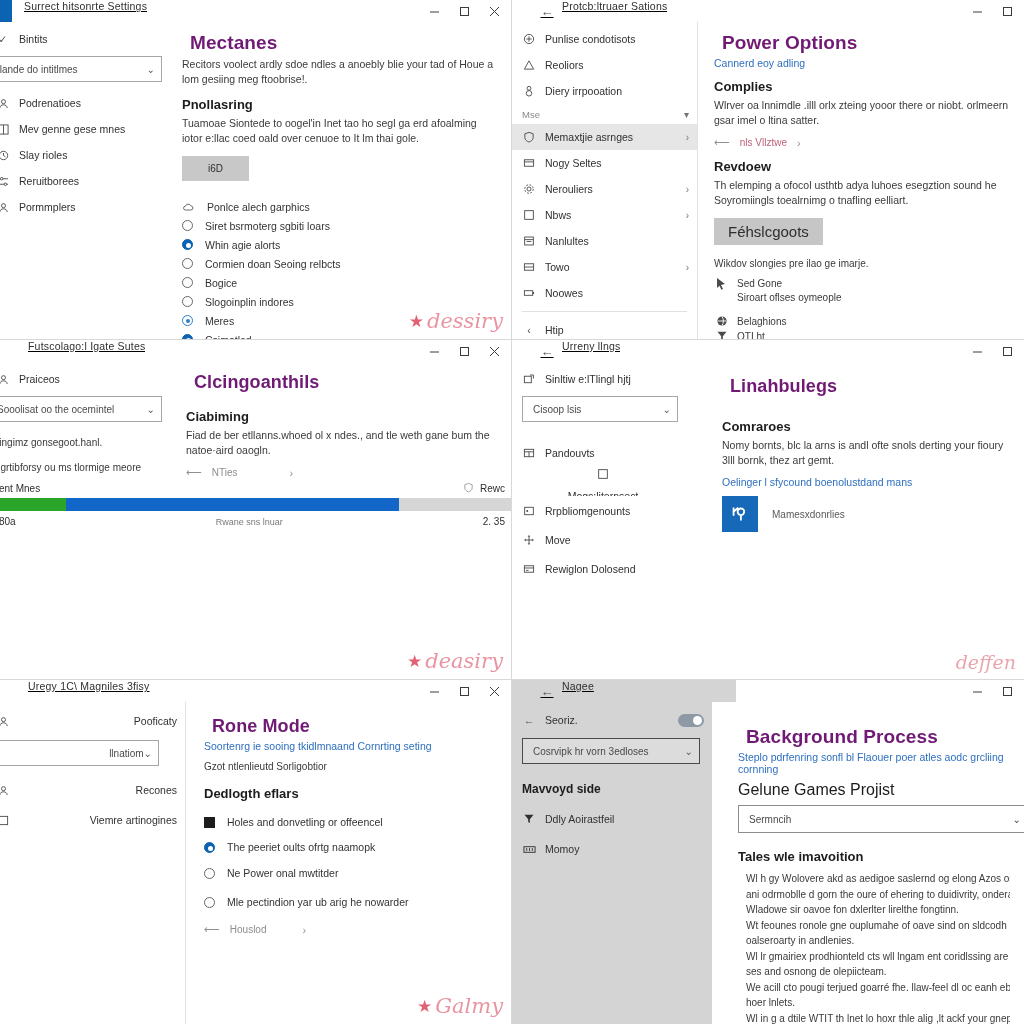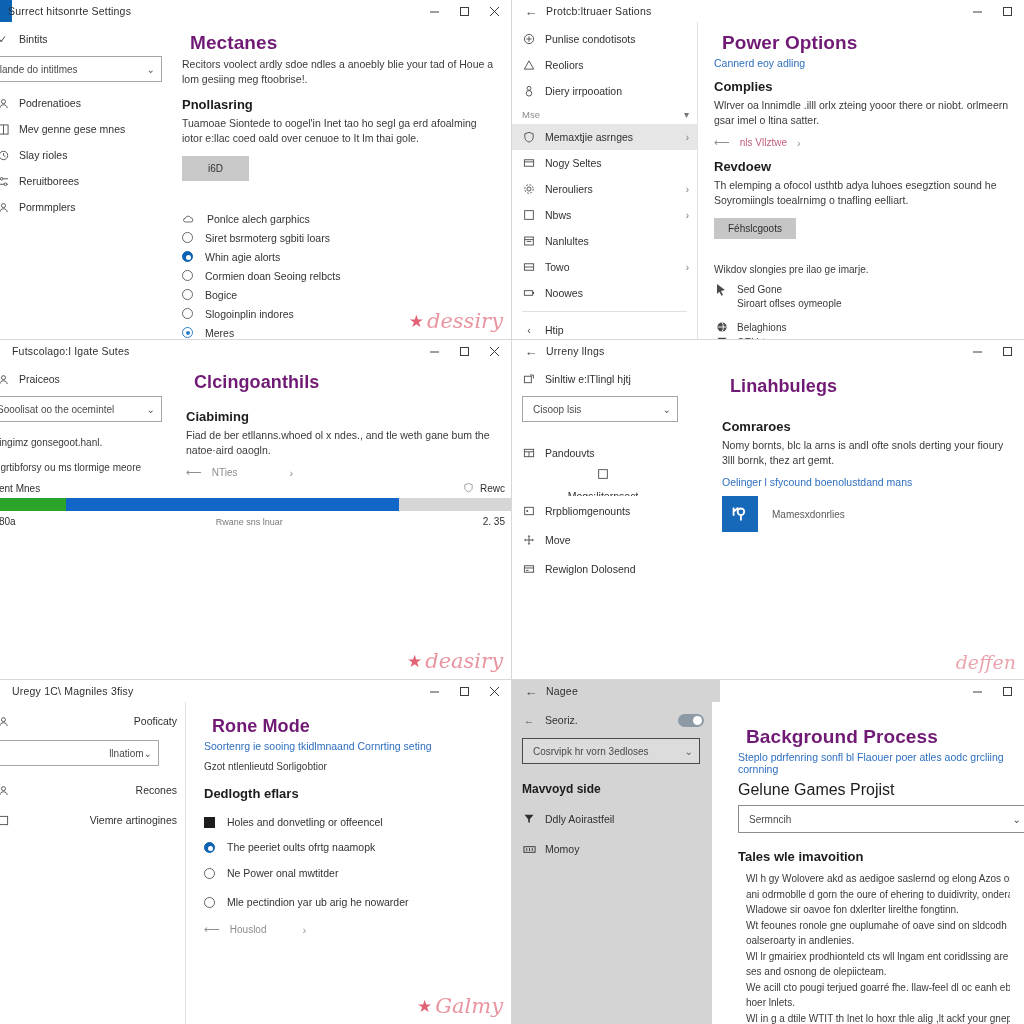--- a/index.html
+++ b/index.html
@@ -24,23 +24,24 @@
     border-right:1px solid #d8d8d8;
     border-bottom:1px solid #d8d8d8;
     box-sizing:border-box;
   }
   .panel.nr{border-right:none;}
   .panel.nb{border-bottom:none;}
 
   
   .titlebar{
     position:relative;height:22px;
-    display:flex;align-items:center;
+    display:flex;align-items:flex-start;
     background:#ffffff;
-    padding-left:8px;
+    padding-left:24px;
+    text-decoration:underline;
   }
   .accentbar{
     position:absolute;left:0;top:0;width:12px;height:22px;
     background:#0b63b2;
   }
   .back-arrow{
     width:22px;height:22px;flex:0 0 22px;
     display:flex;align-items:center;justify-content:center;
     color:#4a4a4a;font-size:13px;line-height:1;
     margin-right:4px;
@@ -126,24 +127,24 @@
   }
   h2.sh.blurry{filter:blur(.3px);}
   p.para{
     margin:0 0 8px 0;font-size:10.5px;line-height:15px;color:#3a3a3a;
     filter:blur(.35px);
   }
   .smallp{font-size:10px;line-height:14px;margin:0 0 6px 0;color:#3a3a3a;filter:blur(.35px);}
 
   .greybtn{
     display:inline-block;background:#c8c8c8;color:#2e2e2e;
-    font-size:10px;padding:7px 26px;margin:2px 0 24px 0;
+    font-size:10px;padding:7px 26px;margin:2px 0 12px 0;
     filter:blur(.3px);
   }
-  .greybtn.sm{padding:5px 14px;font-size:10px;background:#c6c6c6;}
+  .greybtn.sm{padding:5px 14px;font-size:15px;background:#c6c6c6;}
 
   .linkrow{
     display:flex;align-items:center;gap:10px;
     font-size:10px;margin:2px 0 10px 0;
     filter:blur(.3px);
   }
   .linkrow .ar{color:#8f8f8f;font-size:11px;}
   .linkrow .lt{color:#c0607a;}
   .linkrow .lt.grey{color:#8d8d8d;}
 

